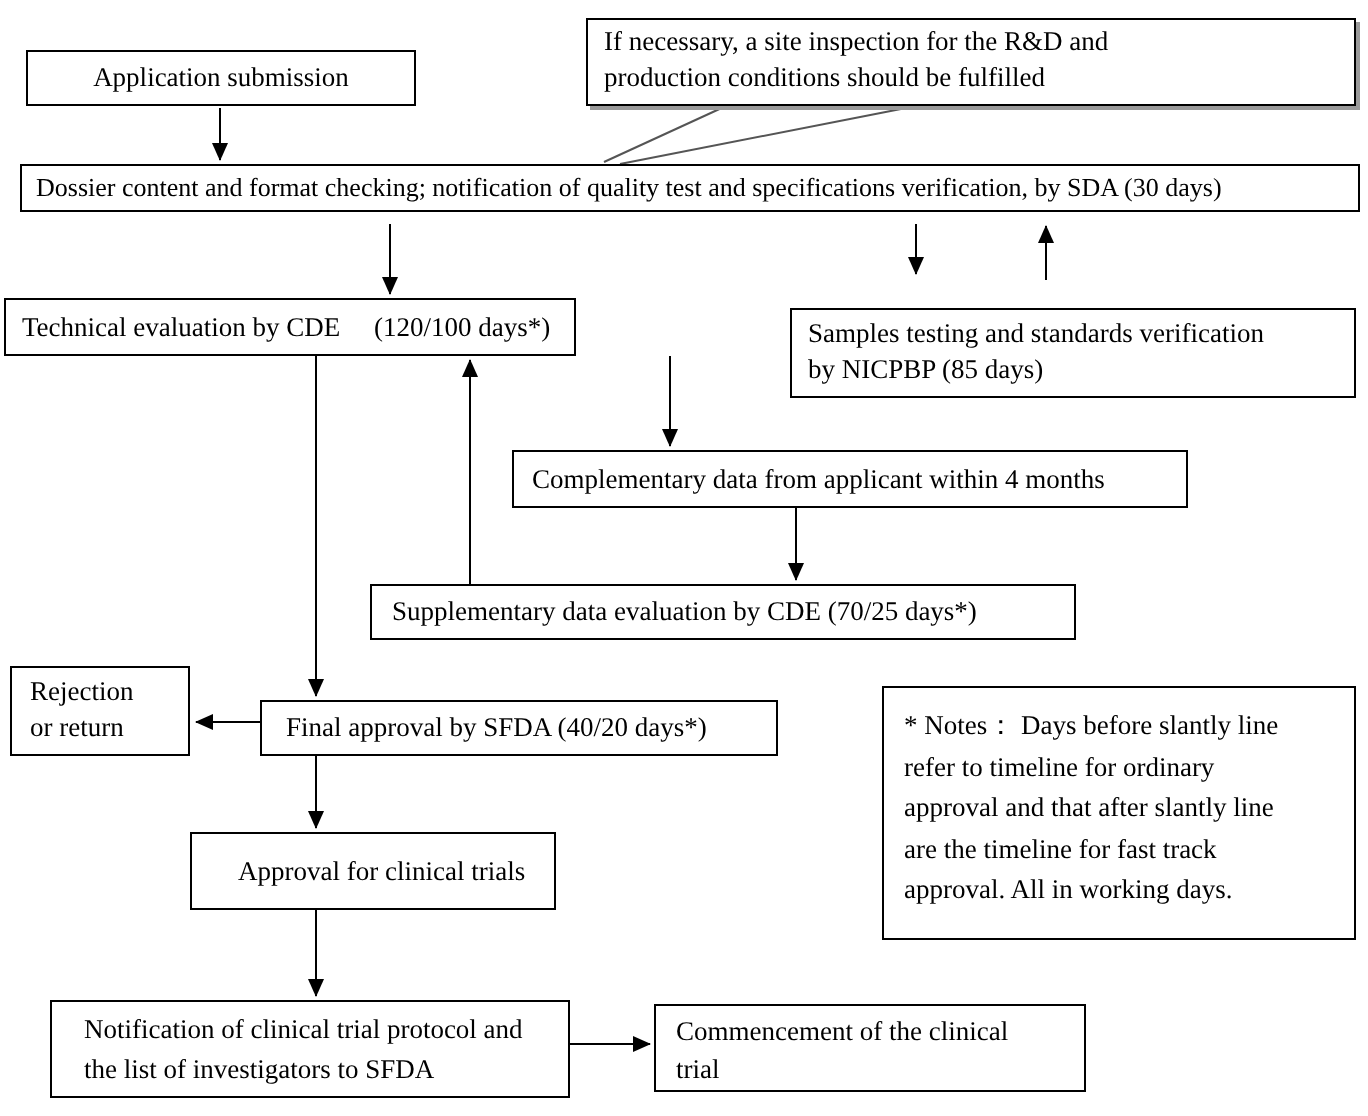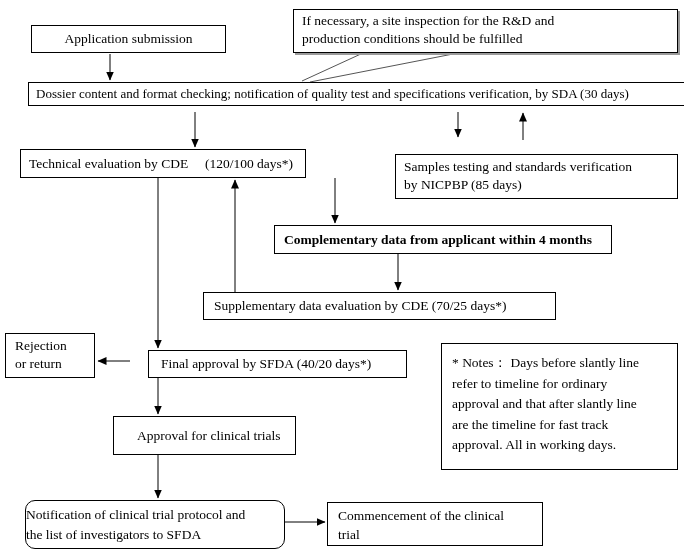--- a/index.html
+++ b/index.html
@@ -12,38 +12,38 @@
     color:#000;
     overflow:hidden;
   }
   .node {
     position:absolute;
     border:1px solid #000;
     background:#fff;
     box-sizing:border-box;
     line-height:1.3;
   }
-  .vcenter { display:flex; align-items:center;margin-left:18px; }
+  .vcenter { display:flex; align-items:center; }
   .hcenter { justify-content:center; }
   .prelines { white-space:pre-line; }
 
   #node-application   { left:13px;  top:25px;  width:195px; height:28px; }
   #node-callout       { left:293px; top:9px;   width:385px; height:44px; padding:2px 8px; box-shadow:2px 2px 0 #9a9a9a; }
   #node-callout .txt::first-line { word-spacing:4px; }
   #node-dossier       { left:10px;  top:82px;  width:670px; height:24px; padding-left:7px; font-size:13px; }
   #node-technical     { left:2px;   top:149px; width:286px; height:29px; padding-left:8px; }
   #node-samples       { left:395px; top:154px; width:283px; height:45px; padding:3px 8px; }
   #node-samples .txt::first-line { word-spacing:2.5px; }
-  #node-complementary { left:256px; top:225px; width:338px; height:29px; padding-left:9px;font-weight:bold; }
+  #node-complementary { left:256px; top:225px; width:338px; height:29px; padding-left:9px; }
   #node-supplementary { left:185px; top:292px; width:353px; height:28px; padding-left:10px; }
   #node-rejection     { left:5px;   top:333px; width:90px;  height:45px; padding:3px 0 0 9px; }
   #node-final         { left:130px; top:350px; width:259px; height:28px; padding-left:12px; }
   #node-clinical      { left:95px;  top:416px; width:183px; height:39px; padding-left:23px; }
   #node-notes         { left:441px; top:343px; width:237px; height:127px; padding:9px 6px 0 10px; line-height:1.52; }
-  #node-notification  { left:25px;  top:500px; width:260px; height:49px; padding:4px 0; line-height:1.45;border-radius:10px; }
+  #node-notification  { left:25px;  top:500px; width:260px; height:49px; padding:4px 16px; line-height:1.45; }
   #node-notification .txt::first-line { word-spacing:2.5px; }
   #node-commencement  { left:327px; top:502px; width:216px; height:44px; padding:4px 10px; line-height:1.4; }
 
   #connector-layer { position:absolute; left:0; top:0; pointer-events:none; }
 </style>
 </head>
 <body>
 
 <div id="canvas">
 

